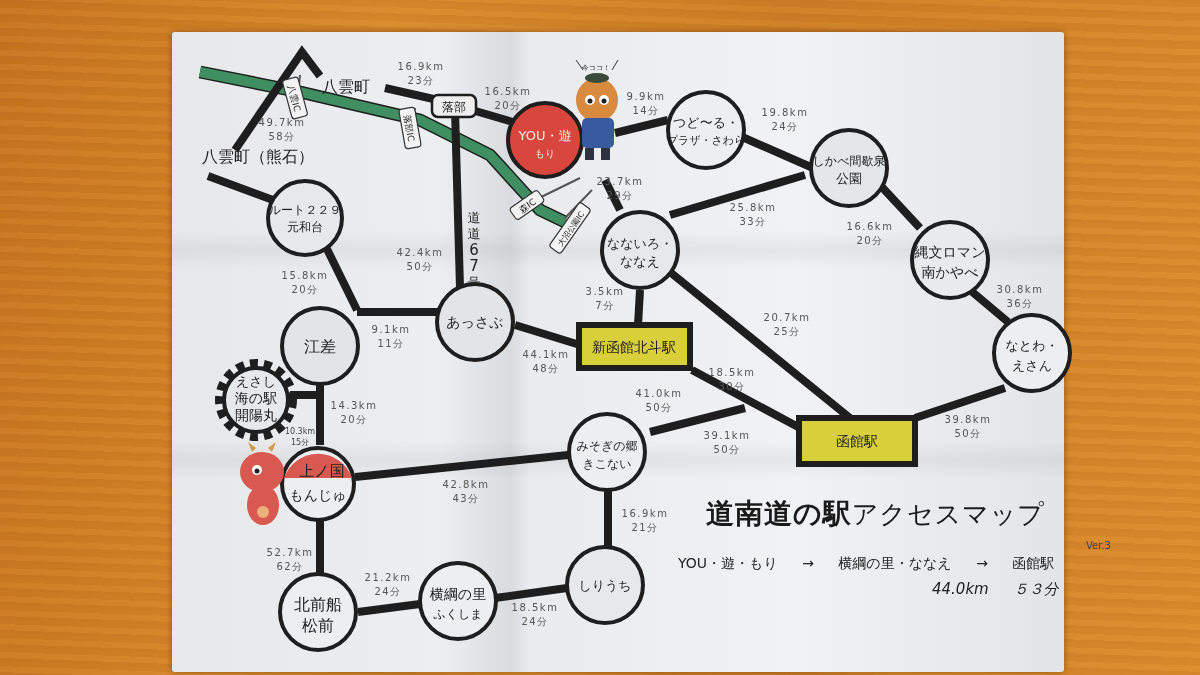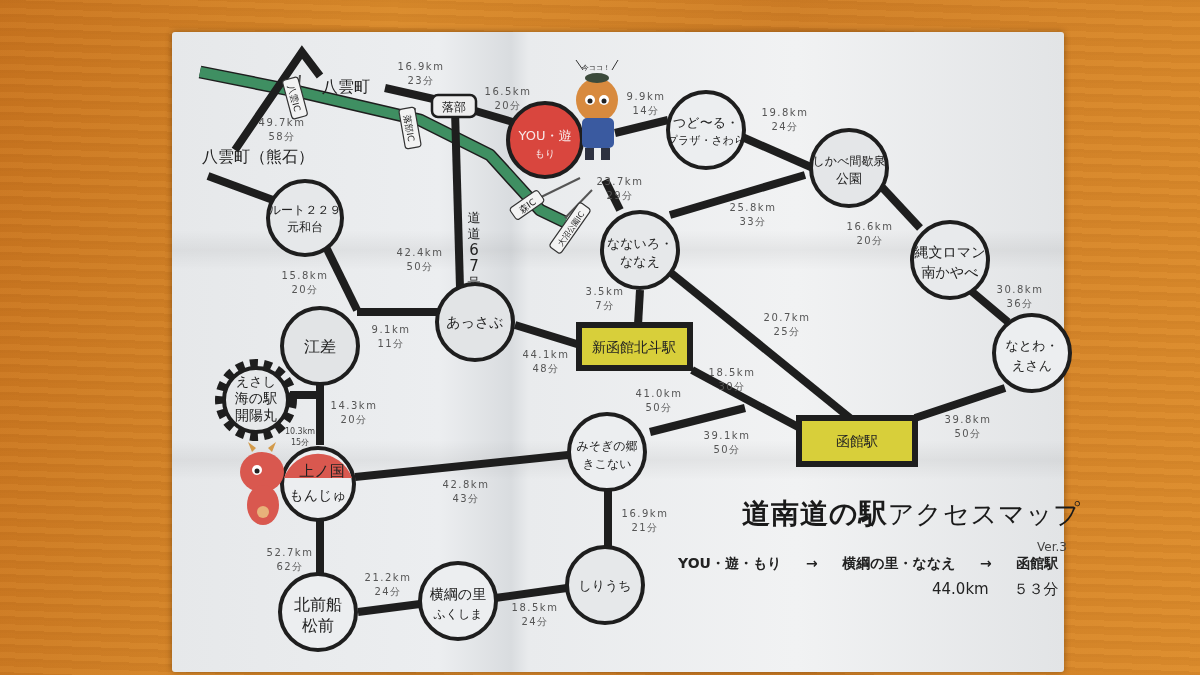--- a/index.html
+++ b/index.html
@@ -9,27 +9,27 @@
   .wood{position:absolute;inset:0;
     background:repeating-linear-gradient(2deg,rgba(120,60,10,0.08) 0 3px,rgba(255,200,120,0.05) 3px 9px,rgba(120,60,10,0.05) 9px 14px);}
   .paper{position:absolute;left:172px;top:32px;width:892px;height:640px;
     background:linear-gradient(90deg,#e6e8ea 0%,#eceef0 30%,#d9dcdf 38%,#e9ebed 40%,#f1f2f3 70%,#e2e4e6 100%);
     box-shadow:0 0 6px rgba(60,30,0,0.45);border-radius:3px;}
   .fold-h{position:absolute;left:172px;width:892px;height:40px;background:linear-gradient(180deg,rgba(0,0,0,0) 0%,rgba(0,0,0,0.05) 50%,rgba(0,0,0,0) 100%);}
   svg.map{position:absolute;left:0;top:0;width:1200px;height:675px;}
   .km{font-size:10px;fill:#555;letter-spacing:1.5px;}
   .st{font-size:13px;fill:#222;}
   .stbig{font-size:16px;fill:#222;}
-  .title{position:absolute;left:742px;top:495px;font-size:28px;font-weight:bold;color:#1a1a1a;letter-spacing:1px;white-space:nowrap;}
+  .title{position:absolute;left:706px;top:495px;font-size:28px;font-weight:bold;color:#1a1a1a;letter-spacing:1px;white-space:nowrap;}
   .title .kana{font-weight:normal;font-size:26px;}
-  .ver{position:absolute;left:1037px;top:540px;font-size:12px;color:#444;}
+  .ver{position:absolute;left:1086px;top:540px;font-size:10px;color:#444;}
   .route{position:absolute;left:678px;top:555px;font-size:14px;color:#222;white-space:nowrap;word-spacing:6px;}
-  .route span{margin-right:14px;font-weight:bold;}
+  .route span{margin-right:14px;}
   .total{position:absolute;left:932px;top:580px;font-size:15px;color:#222;white-space:nowrap;}
-  .total span{margin-right:20px;}
+  .total span{margin-right:20px;font-style:italic;}
 </style>
 </head>
 <body>
 
 <div class="wood"></div>
 <div class="paper"></div>
 <div class="fold-h" style="top:230px"></div>
 <div class="fold-h" style="top:440px"></div>
 
 <svg class="map" viewBox="0 0 1200 675">

